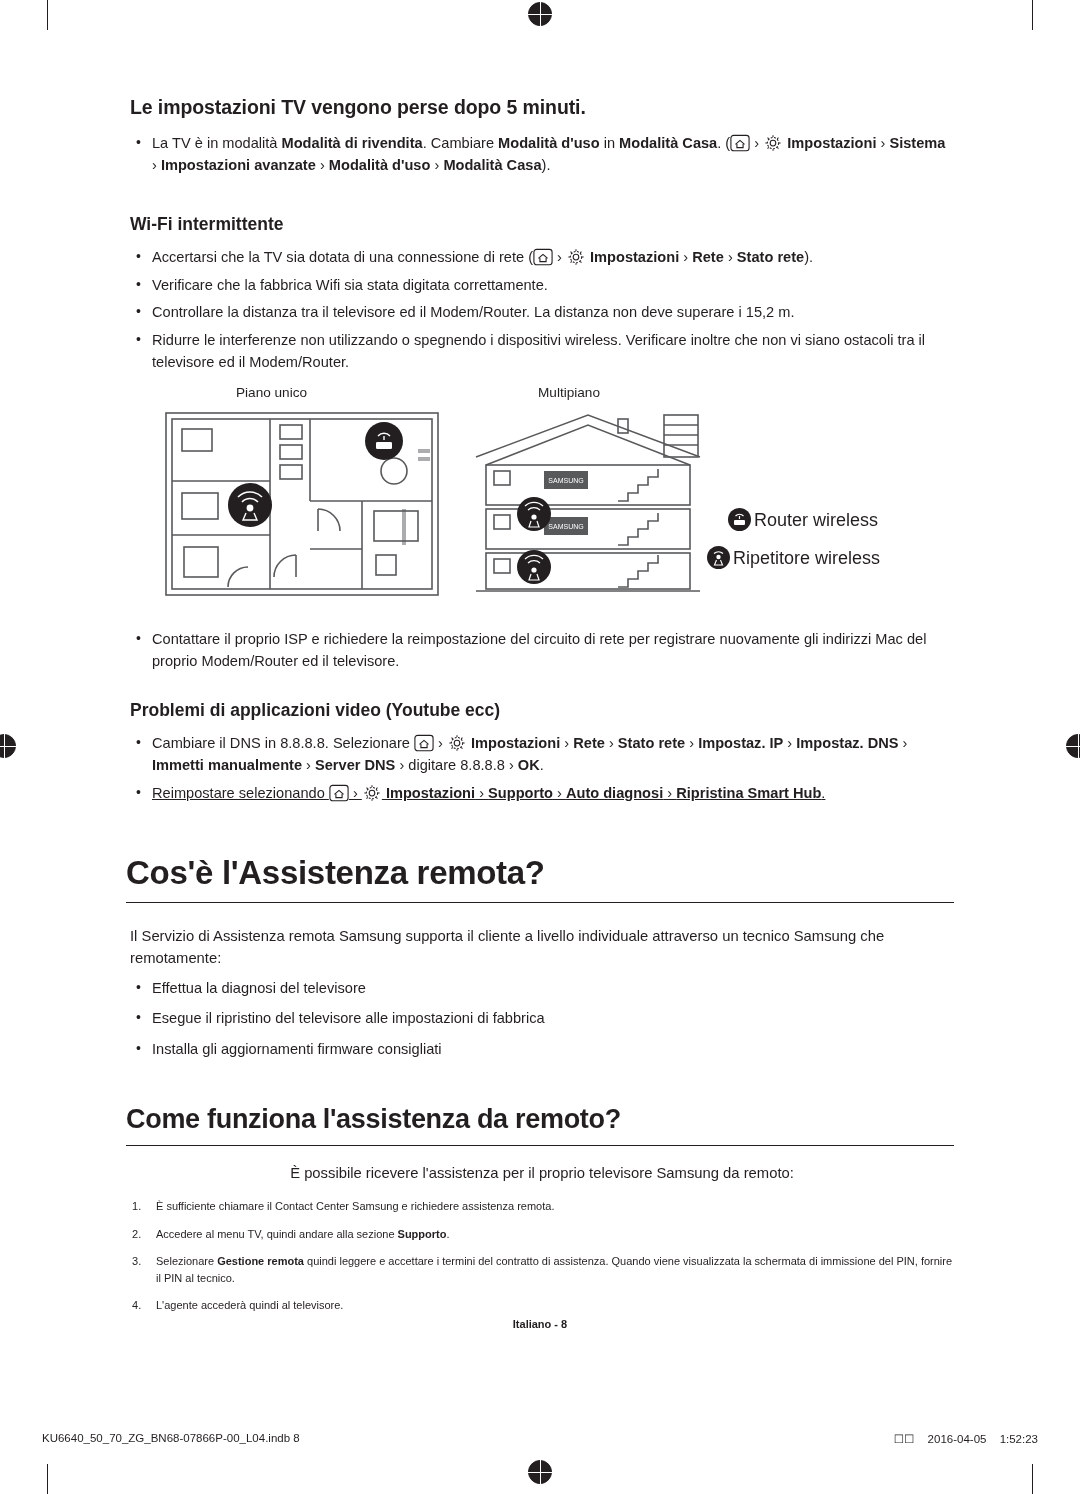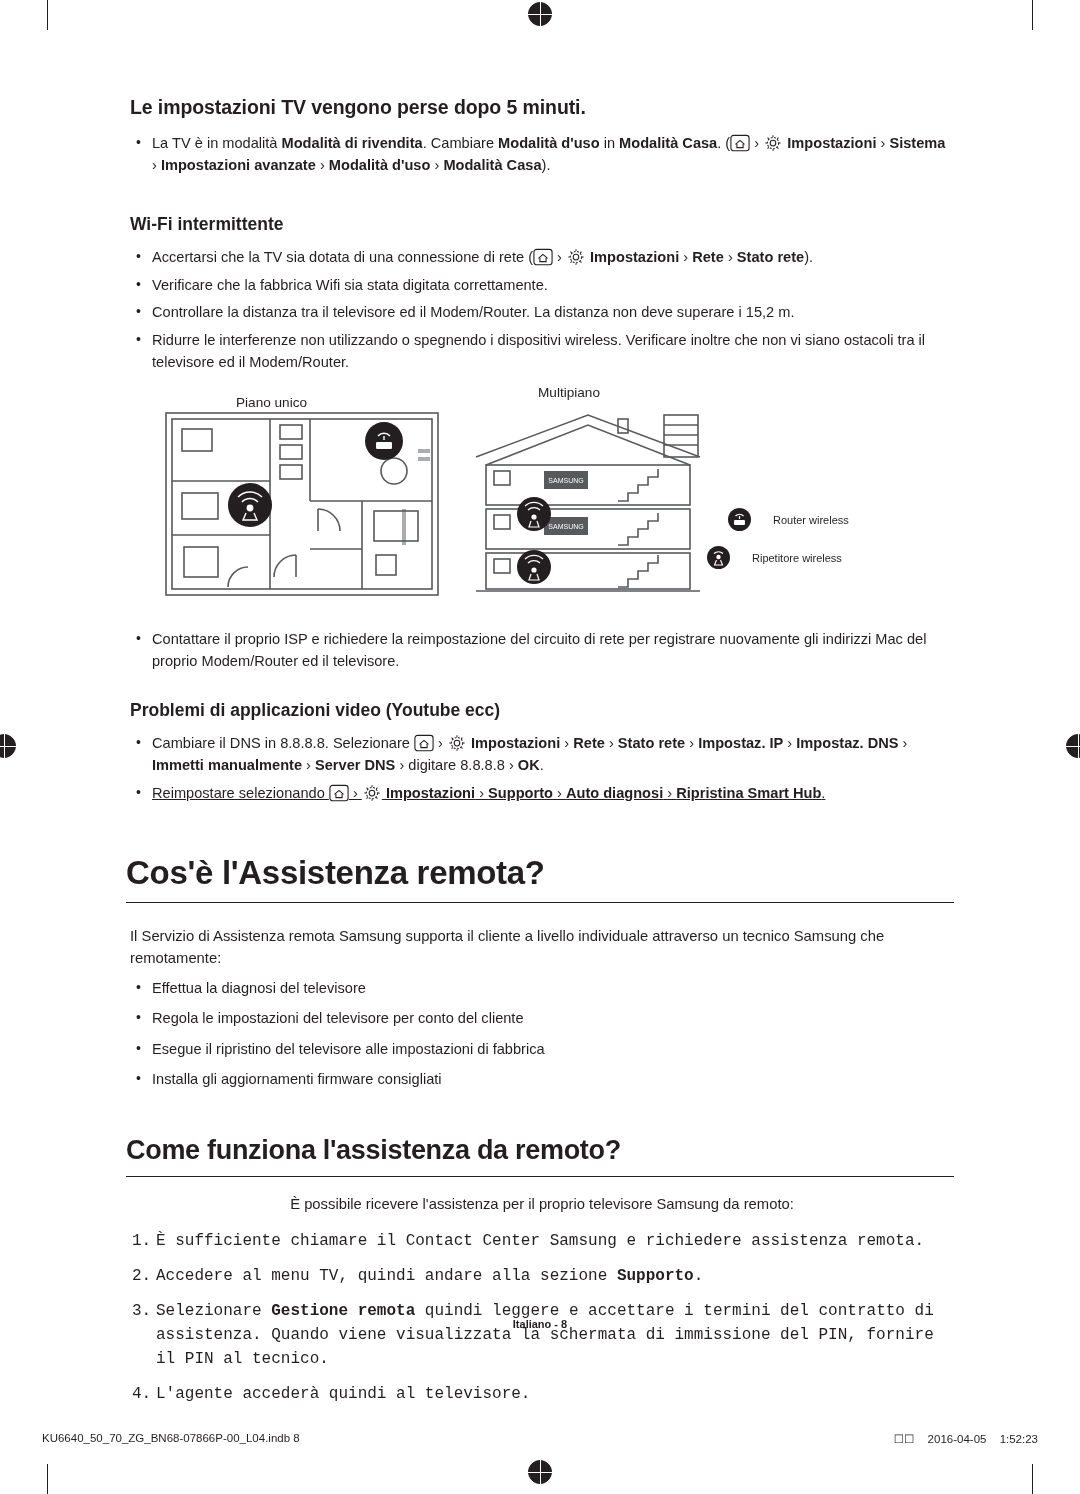--- a/index.html
+++ b/index.html
@@ -96,23 +96,22 @@
   ol.num {
     margin: 0;
     padding: 0;
     list-style: none;
     counter-reset: item;
   }
   ol.num > li {
     position: relative;
     padding-left: 30px;
     margin-bottom: 11px;
-    font-size: 16px;
+    font-size: 11px;
     line-height: 1.5;
-    font-family: Liberation Mono, monospace;
   }
   ol.num > li::before {
     counter-increment: item;
     content: counter(item) ".";
     position: absolute;
     left: 6px;
     top: 0;
   }
   p.para {
     font-size: 14.8px;
@@ -133,23 +132,23 @@
     margin: 12px 0 0 0;
     height: 230px;
   }
   .fig-caption {
     position: absolute;
     font-size: 13.6px;
   }
   .legend-row {
     position: absolute;
     display: flex;
-    align-items: center;
-    gap: 22px;
-    font-size: 11px;
+    align-items: flex-end;
+    gap: 3px;
+    font-size: 18px;
   }
   .legend-dot {
     width: 23px; height: 23px; border-radius: 50%;
     background: #231f20;
     display: inline-block;
     position: relative;
   }
   .footer-page {
     position: absolute;
     left: 0; right: 0;
@@ -210,21 +209,21 @@
               <circle cx="11" cy="10" r="6.2" stroke-dasharray="2.1 1.6"></circle>
               <path d="M11 1.5 L11 3.3 M11 16.7 L11 18.5 M2.6 10 L4.4 10 M17.6 10 L19.4 10 M5 4 L6.3 5.3 M15.7 14.7 L17 16 M17 4 L15.7 5.3 M6.3 14.7 L5 16"></path>
             </g>
           </svg></span><b> Impostazioni</b> › <b>Rete</b> › <b>Stato rete</b>).</li>
     <li>Verificare che la fabbrica Wifi sia stata digitata correttamente.</li>
     <li>Controllare la distanza tra il televisore ed il Modem/Router. La distanza non deve superare i 15,2 m.</li>
     <li>Ridurre le interferenze non utilizzando o spegnendo i dispositivi wireless. Verificare inoltre che non vi siano ostacoli tra il televisore ed il Modem/Router.</li>
   </ul>
 
   <div class="figure-wrap">
-    <div class="fig-caption" style="left:110px;top:10px;">Piano unico</div>
+    <div class="fig-caption" style="left:110px;top:0px;">Piano unico</div>
     <div class="fig-caption" style="left:412px;top:0px;">Multipiano</div>
 
     <svg width="280" height="190" viewBox="0 0 280 190" style="position:absolute;left:36px;top:24px;">
       <g stroke="#58595b" fill="none" stroke-width="1.6">
         <rect x="4" y="4" width="272" height="182"></rect>
         <rect x="10" y="10" width="260" height="170"></rect>
         <line x1="10" y1="72" x2="108" y2="72"></line>
         <line x1="108" y1="10" x2="108" y2="180"></line>
         <line x1="10" y1="126" x2="108" y2="126"></line>
         <line x1="148" y1="10" x2="148" y2="92"></line>
@@ -364,21 +363,20 @@
               <circle cx="11" cy="10" r="6.2" stroke-dasharray="2.1 1.6"></circle>
               <path d="M11 1.5 L11 3.3 M11 16.7 L11 18.5 M2.6 10 L4.4 10 M17.6 10 L19.4 10 M5 4 L6.3 5.3 M15.7 14.7 L17 16 M17 4 L15.7 5.3 M6.3 14.7 L5 16"></path>
             </g>
           </svg></span><b> Impostazioni</b> › <b>Supporto</b> › <b>Auto diagnosi</b> › <b>Ripristina Smart Hub</b>.</li>
   </ul>
 
   <h1 class="big" style="margin-top:50px;">Cos'è l'Assistenza remota?</h1>
   <p class="para" style="margin-top:22px;">Il Servizio di Assistenza remota Samsung supporta il cliente a livello individuale attraverso un tecnico Samsung che remotamente:</p>
   <ul class="bul" style="margin-top:8px;">
     <li style="margin-bottom:9px;">Effettua la diagnosi del televisore</li>
-    <li style="margin-bottom:9px;">Regola le impostazioni del televisore per conto del cliente</li>
     <li style="margin-bottom:9px;">Esegue il ripristino del televisore alle impostazioni di fabbrica</li>
     <li>Installa gli aggiornamenti firmware consigliati</li>
   </ul>
 
   <h1 class="big nopad" style="margin-top:44px;">Come funziona l'assistenza da remoto?</h1>
   <p class="para" style="margin-top:16px;text-align:center;">È possibile ricevere l'assistenza per il proprio televisore Samsung da remoto:</p>
   <ol class="num" style="margin-top:14px;">
     <li>È sufficiente chiamare il Contact Center Samsung e richiedere assistenza remota.</li>
     <li>Accedere al menu TV, quindi andare alla sezione <b>Supporto</b>.</li>
     <li>Selezionare <b>Gestione remota</b> quindi leggere e accettare i termini del contratto di assistenza. Quando viene visualizzata la schermata di immissione del PIN, fornire il PIN al tecnico.</li>

